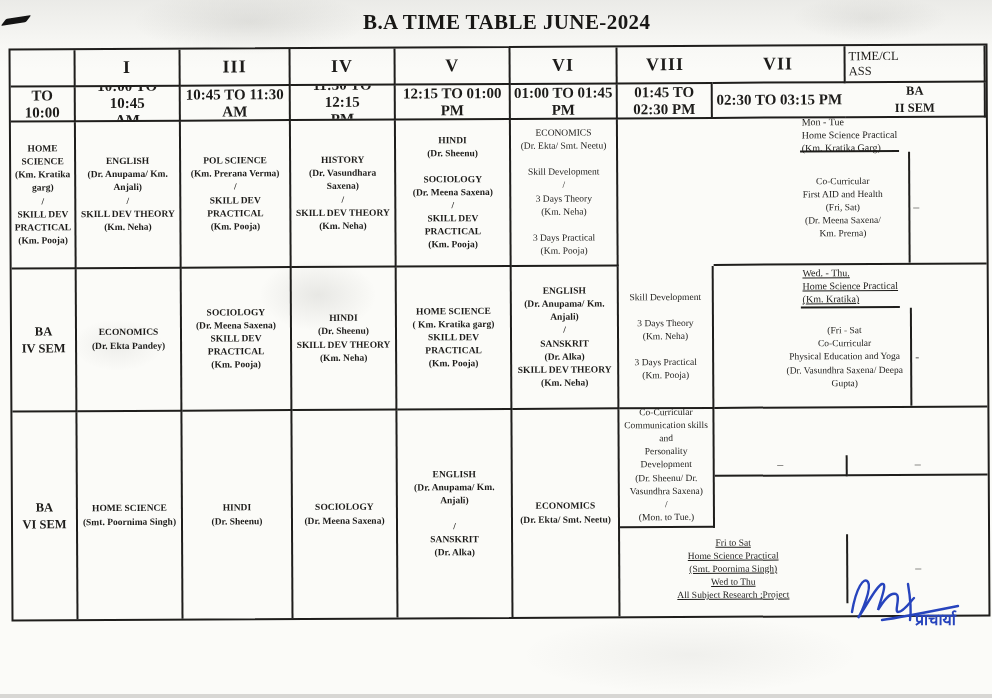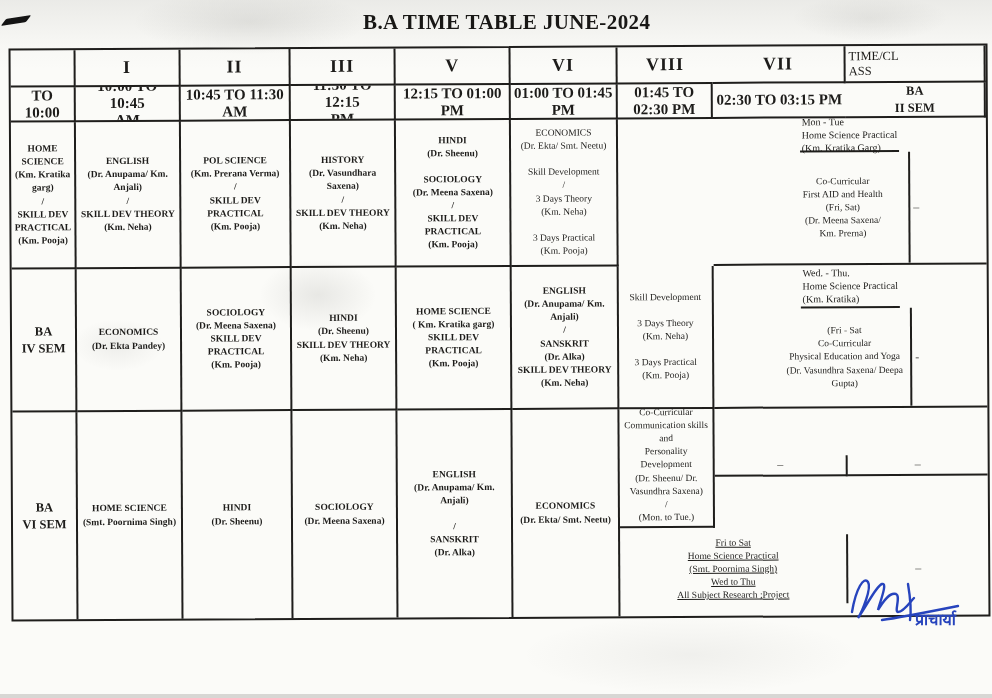--- a/index.html
+++ b/index.html
@@ -97,22 +97,22 @@
 <div class="sheet">
 
   <div class="pen-mark"></div>
 
   <div class="title">B.A TIME TABLE JUNE-2024</div>
 
   <div class="grid">
 
     <div class="cell"></div>
     <div class="cell roman">I</div>
-    <div class="cell roman">II</div>
     <div class="cell roman">III</div>
+    <div class="cell roman">IV</div>
     <div class="cell roman">V</div>
     <div class="cell roman">VI</div>
     <div class="cell roman no-r">VIII</div>
     <div class="cell roman">VII</div>
 
     <div class="cell corner">TIME/CL
 ASS</div>
     <div class="cell time">09:15 TO
 10:00 AM</div>
     <div class="cell time">10:00 TO 10:45
@@ -207,21 +207,21 @@
 SKILL DEV THEORY
 (Km. Neha)</div>
     <div class="cell plain">Skill Development
 
 3 Days Theory
 (Km. Neha)
 
 3 Days Practical
 (Km. Pooja)</div>
     <div class="cell stack no-r" style="grid-column:8/10;">
-      <div class="band" style="height:43px;">Wed. - Thu.
+      <div class="band" style="height:43px;text-decoration:underline;">Wed. - Thu.
 Home Science Practical
 (Km. Kratika)</div>
       <div class="split">
         <div class="sub first plain">(Fri - Sat
 Co-Curricular
 Physical Education and Yoga
 (Dr. Vasundhra Saxena/ Deepa
 Gupta)</div>
         <div class="sub last dash">-</div>
       </div>

